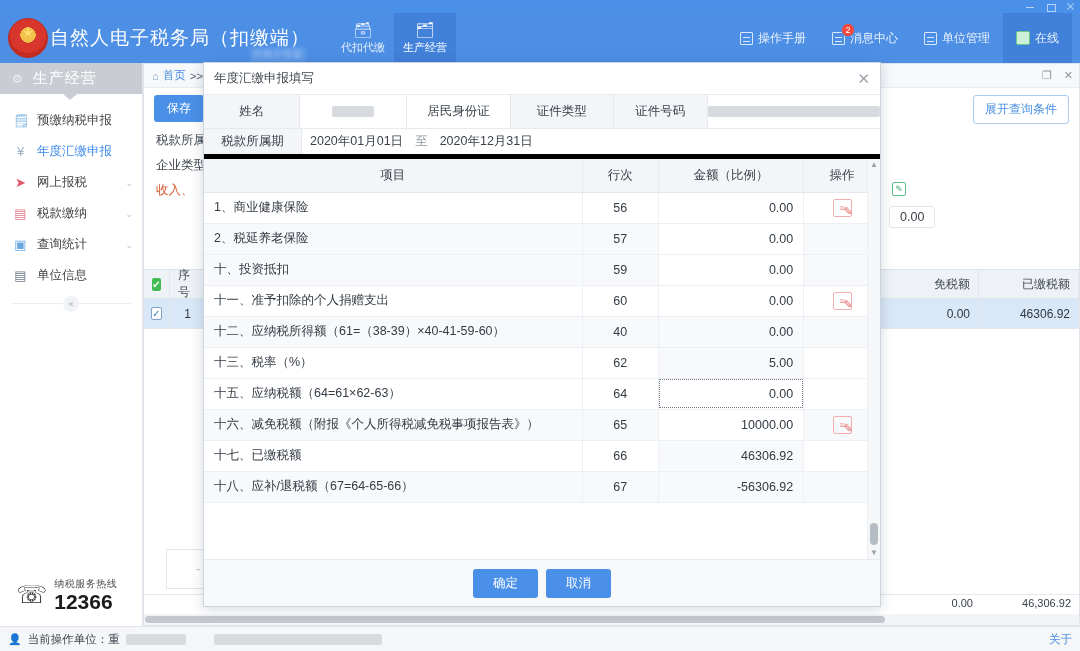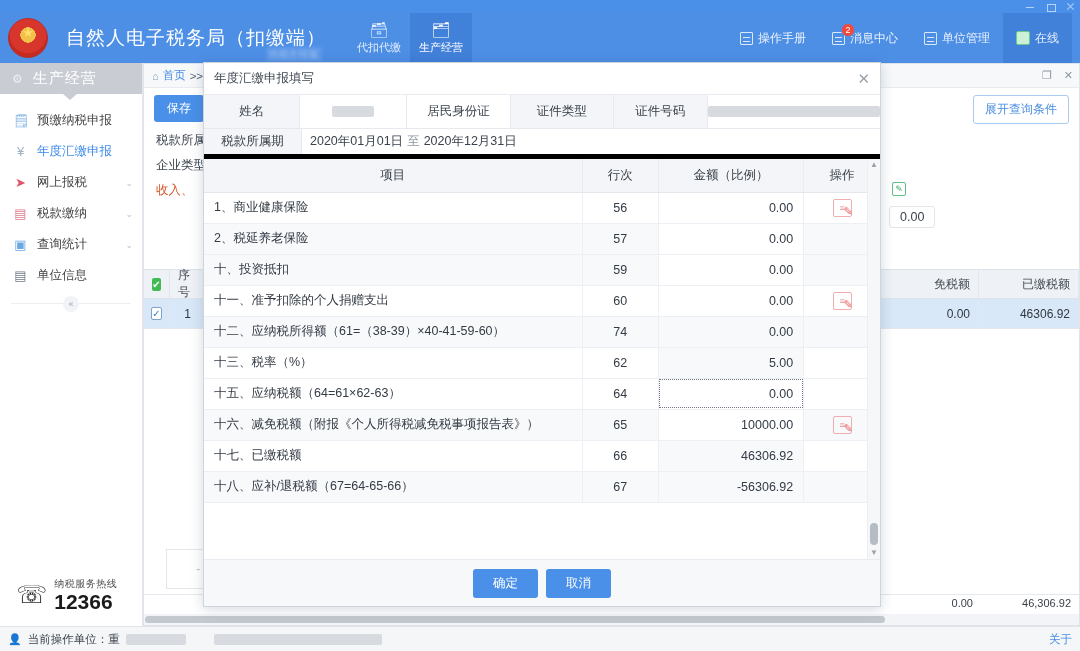--- a/index.html
+++ b/index.html
@@ -46,21 +46,21 @@
     margin-left: 8px; width: 40px; height: 40px;
     border-radius: 50%;
     background: radial-gradient(circle at 50% 42%, #f2c14a 0 26%, #d8352c 27% 62%, #c62b22 63% 100%);
     border: 1px solid #b92d22;
     position: relative; flex: none;
   }
   .emblem::after {
     content: "★"; position: absolute; top: 7px; left: 0; right: 0;
     text-align: center; color: #ffdf6e; font-size: 13px; line-height: 1;
   }
-  .brand { margin-left: 18px; position: relative; }
+  .brand { margin-left: 2px; position: relative; }
   .brand-title {
     color: #fff; font-size: 19px; letter-spacing: 1px; white-space: nowrap;
   }
   .brand-sub {
     position: absolute; right: 4px; top: 22px;
     font-size: 9px; color: #9dc2f0;
     background: #5f9ae9; padding: 1px 3px; border-radius: 2px;
     filter: blur(1.4px); letter-spacing: 1px;
   }
   .modes { display: flex; align-items: center; margin-left: 22px; height: 50px; }
@@ -265,21 +265,21 @@
   .idcell.val { background: #fff; }
   .period-row {
     display: flex; height: 30px; border-bottom: 5px solid #000000;
     font-size: 12.5px; color: #3a424b;
   }
   .period-lbl {
     width: 98px; background: #f3f5f8; display: flex;
     align-items: center; justify-content: center;
     border-right: 1px solid #e6eaee;
   }
-  .period-val { flex: 1; display: flex; align-items: center; padding-left: 8px; gap: 4px; }
+  .period-val { flex: 1; display: flex; align-items: center; padding-left: 8px; gap: 12px; }
   .period-val .date { color: #3a424b; }
   .period-val .sep { color: #8d96a1; }
 
   .tbl-wrap { flex: 1; position: relative; overflow: hidden; }
   .tbl { width: 100%; border-collapse: collapse; table-layout: fixed; }
   .tbl th {
     background: #f3f5f8; border-bottom: 1px solid #e3e7ec;
     border-right: 1px solid #e9ecf0;
     font-weight: normal; font-size: 12.5px; color: #3a424b; height: 33px;
   }
@@ -569,21 +569,21 @@
               <td class="td-op" style="border-right: none;"></td>
             </tr>
             <tr>
               <td class="td-item">十一、准予扣除的个人捐赠支出</td>
               <td class="td-line">60</td>
               <td class="td-amt">0.00</td>
               <td class="td-op" style="border-right: none;"><span class="edit-ico">≡</span></td>
             </tr>
             <tr class="alt">
               <td class="td-item">十二、应纳税所得额（61=（38-39）×40-41-59-60）</td>
-              <td class="td-line">74</td>
+              <td class="td-line">40</td>
               <td class="td-amt ro">0.00</td>
               <td class="td-op" style="border-right: none;"></td>
             </tr>
             <tr>
               <td class="td-item">十三、税率（%）</td>
               <td class="td-line">62</td>
               <td class="td-amt ro">5.00</td>
               <td class="td-op" style="border-right: none;"></td>
             </tr>
             <tr>

